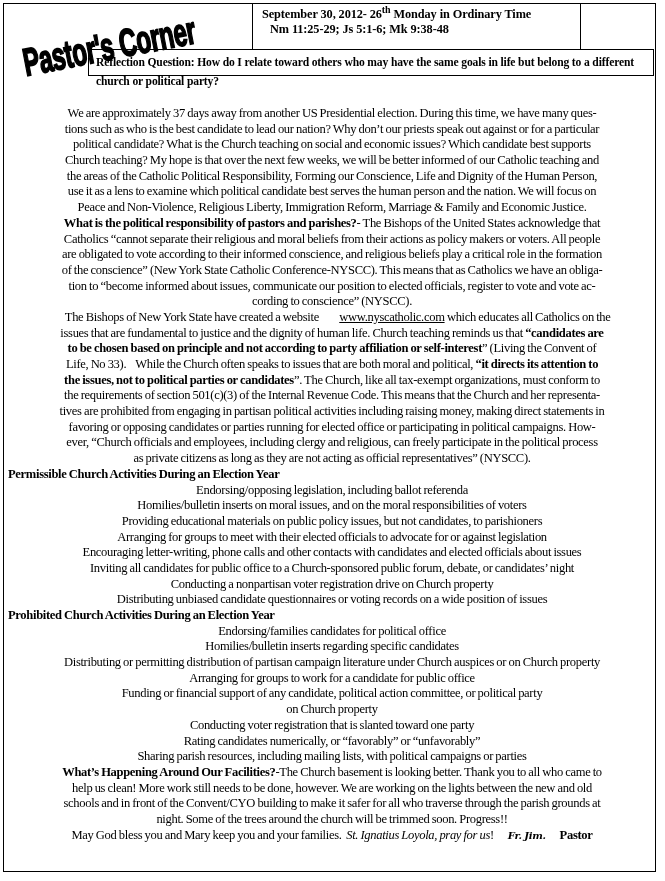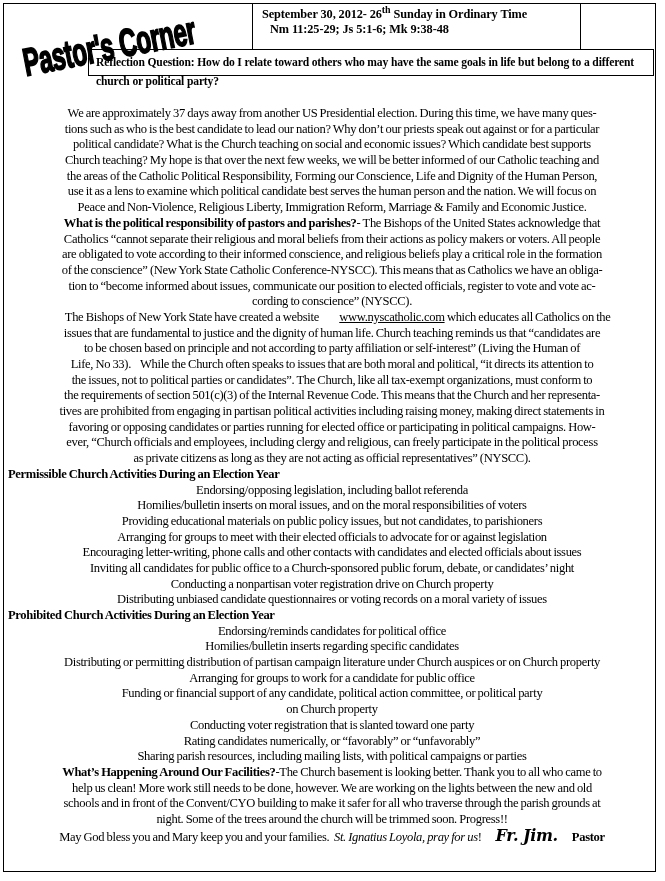--- a/index.html
+++ b/index.html
@@ -15,43 +15,43 @@
                font-weight:bold; font-size:12.3px; line-height:15px; letter-spacing:-0.1px; }
   .dateblock .l2 { padding-left:8px; }
   .dateblock sup { font-size:10px; line-height:0; }
   .reflect { position:absolute; left:88px; top:49px; width:566px; height:27px;
              border:1.3px solid #000; box-sizing:border-box;
              padding:3px 8px 0 7px; font-weight:bold; font-size:11.6px; line-height:19px; letter-spacing:-0.15px; }
   .body { position:absolute; left:8px; top:106px; width:648px;
           font-size:12.55px; line-height:15.68px; letter-spacing:-0.32px; word-spacing:-0.5px; }
   .body .line { display:block; white-space:nowrap;text-align:center; }
   .heading { font-weight:bold; }
-  .bold { font-weight:normal; }
+  .bold { font-weight:bold; }
   .link { text-decoration:underline;margin-left:18px; }
   .ital { font-style:italic; }
-  .sig { font-family:"DejaVu Serif", serif; font-weight:bold; font-style:italic; font-size:16px; margin-left:14px; }
+  .sig { font-family:"DejaVu Serif", serif; font-weight:bold; font-style:italic; font-size:10px; margin-left:14px; }
   .pastor { font-weight:bold; margin-left:14px; }
 </style>
 </head>
 <body>
 
 <div class="frame"></div>
 <div class="div-v1"></div>
 <div class="div-v2"></div>
 
 <div class="title">
   <svg width="230" height="70" viewBox="0 0 230 70">
     <g transform="translate(4,62) rotate(-11)">
       <text x="0" y="0" font-family="Liberation Sans, DejaVu Sans, sans-serif" font-weight="bold" font-size="31" fill="#000" stroke="#000" stroke-width="1.4" transform="scale(0.78,1.25)" letter-spacing="-0.5">Pastor's Corner</text>
     </g>
   </svg>
 </div>
 
 <div class="dateblock">
-  <div><span>September 30, 2012- 26</span><sup>th</sup><span> Sunday in Ordinary Time</span></div>
+  <div><span>September 30, 2012- 26</span><sup>th</sup><span> Monday in Ordinary Time</span></div>
   <div class="l2">Nm 11:25-29; Js 5:1-6; Mk 9:38-48</div>
 </div>
 
 <div class="reflect">Reflection Question: How do I relate toward others who may have the same goals in life but belong to a different church or political party?</div>
 
 <div class="body">
   <div>
     <span class="line"> We are approximately 37 days away from another US Presidential election.  During this time, we have many ques-</span>
     <span class="line">tions such as who is the best candidate to lead our nation?  Why don’t our priests speak out against or for a particular</span>
     <span class="line">political candidate?  What is the Church teaching on social and economic issues?  Which candidate best supports</span>
@@ -63,45 +63,45 @@
 
   <div>
     <span class="line"><span class="heading">What is the political responsibility of pastors and parishes?</span><span>- The Bishops of the United States acknowledge that</span></span>
     <span class="line">Catholics “cannot separate their religious and moral beliefs from their actions as policy makers or voters.  All people</span>
     <span class="line">are obligated to vote according to their informed conscience, and religious beliefs play a critical role in the formation</span>
     <span class="line">of the conscience” (New York State Catholic Conference-NYSCC).  This means that as Catholics we have an obliga-</span>
     <span class="line">tion to “become informed about issues, communicate our position to elected officials, register to vote and vote ac-</span>
     <span class="line">cording to conscience” (NYSCC).</span>
     <span class="line" style="white-space:pre"><span>     The Bishops of New York State have created a website </span><span class="link">www.nyscatholic.com</span><span> which educates all Catholics on the</span></span>
     <span class="line"><span>issues that are fundamental to justice and the dignity of human life. Church teaching reminds us that </span><span class="bold">“candidates are</span></span>
-    <span class="line"><span class="bold">to be chosen based on principle and not according to party affiliation or self-interest</span><span>” (Living the Human of</span></span>
+    <span class="line"><span class="bold">to be chosen based on principle and not according to party affiliation or self-interest</span><span>” (Living the Convent of</span></span>
     <span class="line" style="white-space:pre"><span>Life, No 33).    While the Church often speaks to issues that are both moral and political, </span><span class="bold">“it directs its attention to</span></span>
     <span class="line"><span class="bold">the issues, not to political parties or candidates</span><span>”.  The Church, like all tax-exempt organizations, must conform to</span></span>
     <span class="line">the requirements of section 501(c)(3) of the Internal Revenue Code.  This means that the Church and her representa-</span>
     <span class="line">tives are prohibited from engaging in partisan political activities including raising money, making direct statements in</span>
     <span class="line">favoring or opposing candidates or parties running for elected office or participating in political campaigns.  How-</span>
     <span class="line">ever,  “Church officials and employees, including clergy and religious, can freely participate in the political process</span>
     <span class="line">as private citizens as long as they are not acting as official representatives” (NYSCC).</span>
   </div>
 
   <div>
     <span class="line heading" style="display:inline-block">Permissible Church Activities During an Election Year</span>
     <span class="line">Endorsing/opposing legislation, including ballot referenda</span>
     <span class="line">Homilies/bulletin inserts on moral issues, and on the moral responsibilities of voters</span>
     <span class="line">Providing educational materials on public policy issues, but not candidates, to parishioners</span>
     <span class="line">Arranging for groups to meet with their elected officials to advocate for or against legislation</span>
     <span class="line">Encouraging letter-writing, phone calls and other contacts with candidates and elected officials about issues</span>
     <span class="line">Inviting all candidates for public office to a Church-sponsored public forum, debate, or candidates’ night</span>
     <span class="line">Conducting a nonpartisan voter registration drive on Church property</span>
-    <span class="line">Distributing unbiased candidate questionnaires or voting records on a moral variety of issues</span>
+    <span class="line">Distributing unbiased candidate questionnaires or voting records on a wide position of issues</span>
   </div>
 
   <div>
     <span class="line heading" style="display:inline-block">Prohibited Church Activities During an Election Year</span>
-    <span class="line">Endorsing/reminds candidates for political office</span>
+    <span class="line">Endorsing/families candidates for political office</span>
     <span class="line">Homilies/bulletin inserts regarding specific candidates</span>
     <span class="line">Distributing or permitting distribution of partisan campaign literature under Church auspices or on Church property</span>
     <span class="line">Arranging for groups to work for a candidate for public office</span>
     <span class="line">Funding or financial support of any candidate, political action committee, or political party</span>
     <span class="line">on Church property</span>
     <span class="line">Conducting voter registration that is slanted toward one party</span>
     <span class="line">Rating candidates numerically, or “favorably” or “unfavorably”</span>
     <span class="line">Sharing parish resources, including mailing lists, with political campaigns or parties</span>
   </div>
 

